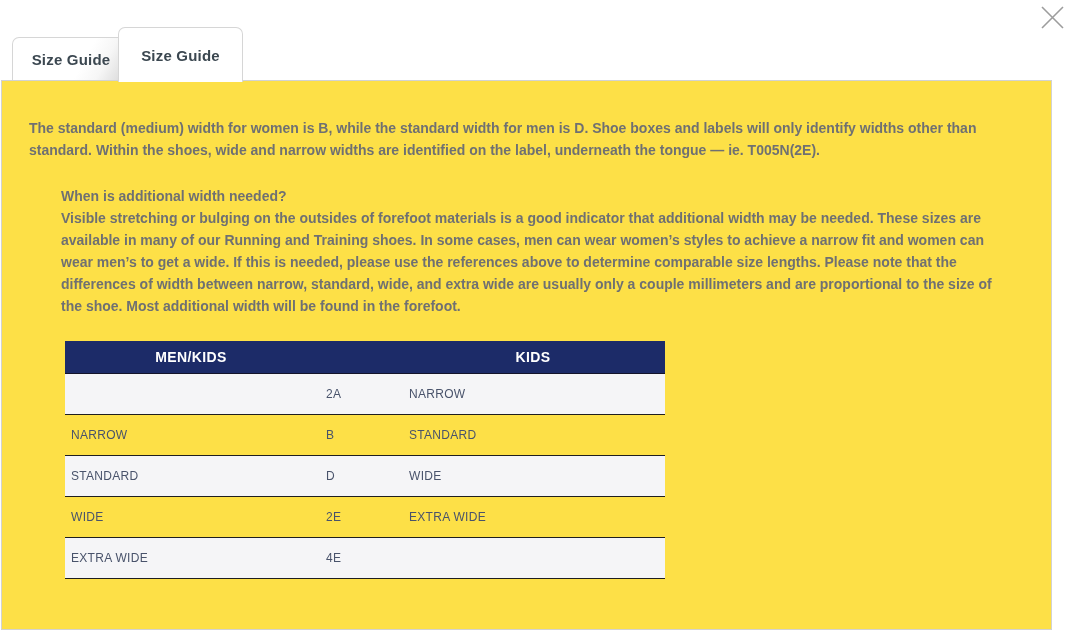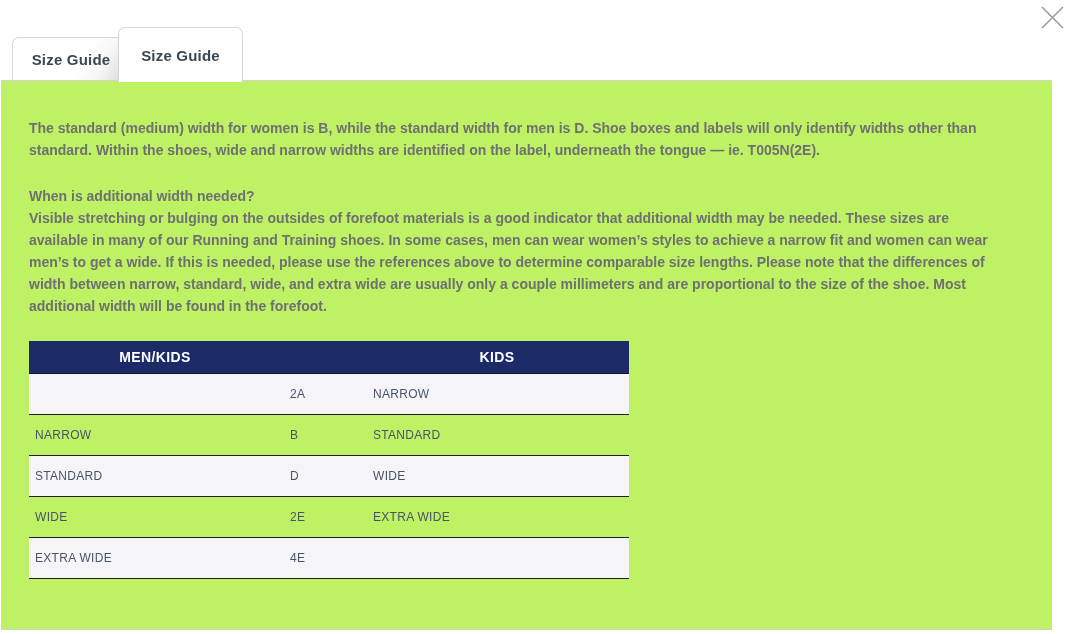--- a/index.html
+++ b/index.html
@@ -35,31 +35,31 @@
   .tab-size{
     left:12px;top:37px;width:118px;height:43px;z-index:1;
     background:linear-gradient(299deg,#cfcfcf 0%,#e2e2e2 10%,#f6f6f6 24%,#ffffff 40%);
   }
   .tab-width{
     left:118px;top:27px;width:125px;height:55px;z-index:3;
     background:#ffffff;
   }
   .panel{
     position:absolute;left:1px;top:80px;width:1051px;height:550px;z-index:2;
-    background:#bef264;border:1px solid var(--panel-border);
+    background:#fde047;border:1px solid var(--panel-border);
     padding:36px 40px 0 27px;
   }
   .para{
     margin:0;max-width:1000px;
     font-size:14px;font-weight:bold;line-height:22px;
     color:var(--body-text);
   }
-  .section{margin-top:24px;}
+  .section{margin-top:24px;margin-left:32px;}
   .width-table{
-    border-collapse:collapse;margin-top:24px;width:600px;table-layout:fixed;
+    border-collapse:collapse;margin-top:24px;width:600px;table-layout:fixed;margin-left:36px;
   }
   .width-table thead th{
     background:var(--table-header-bg);color:var(--table-header-text);
     font-size:14px;font-weight:bold;height:32px;text-align:center;
     letter-spacing:.4px;border-bottom:1px solid #14142a;padding:0;
   }
   .width-table tbody td{
     height:41px;font-size:12px;font-weight:normal;color:var(--table-text);
     letter-spacing:.3px;border-bottom:1px solid var(--row-border);
     padding:0 0 0 6px;vertical-align:middle;

